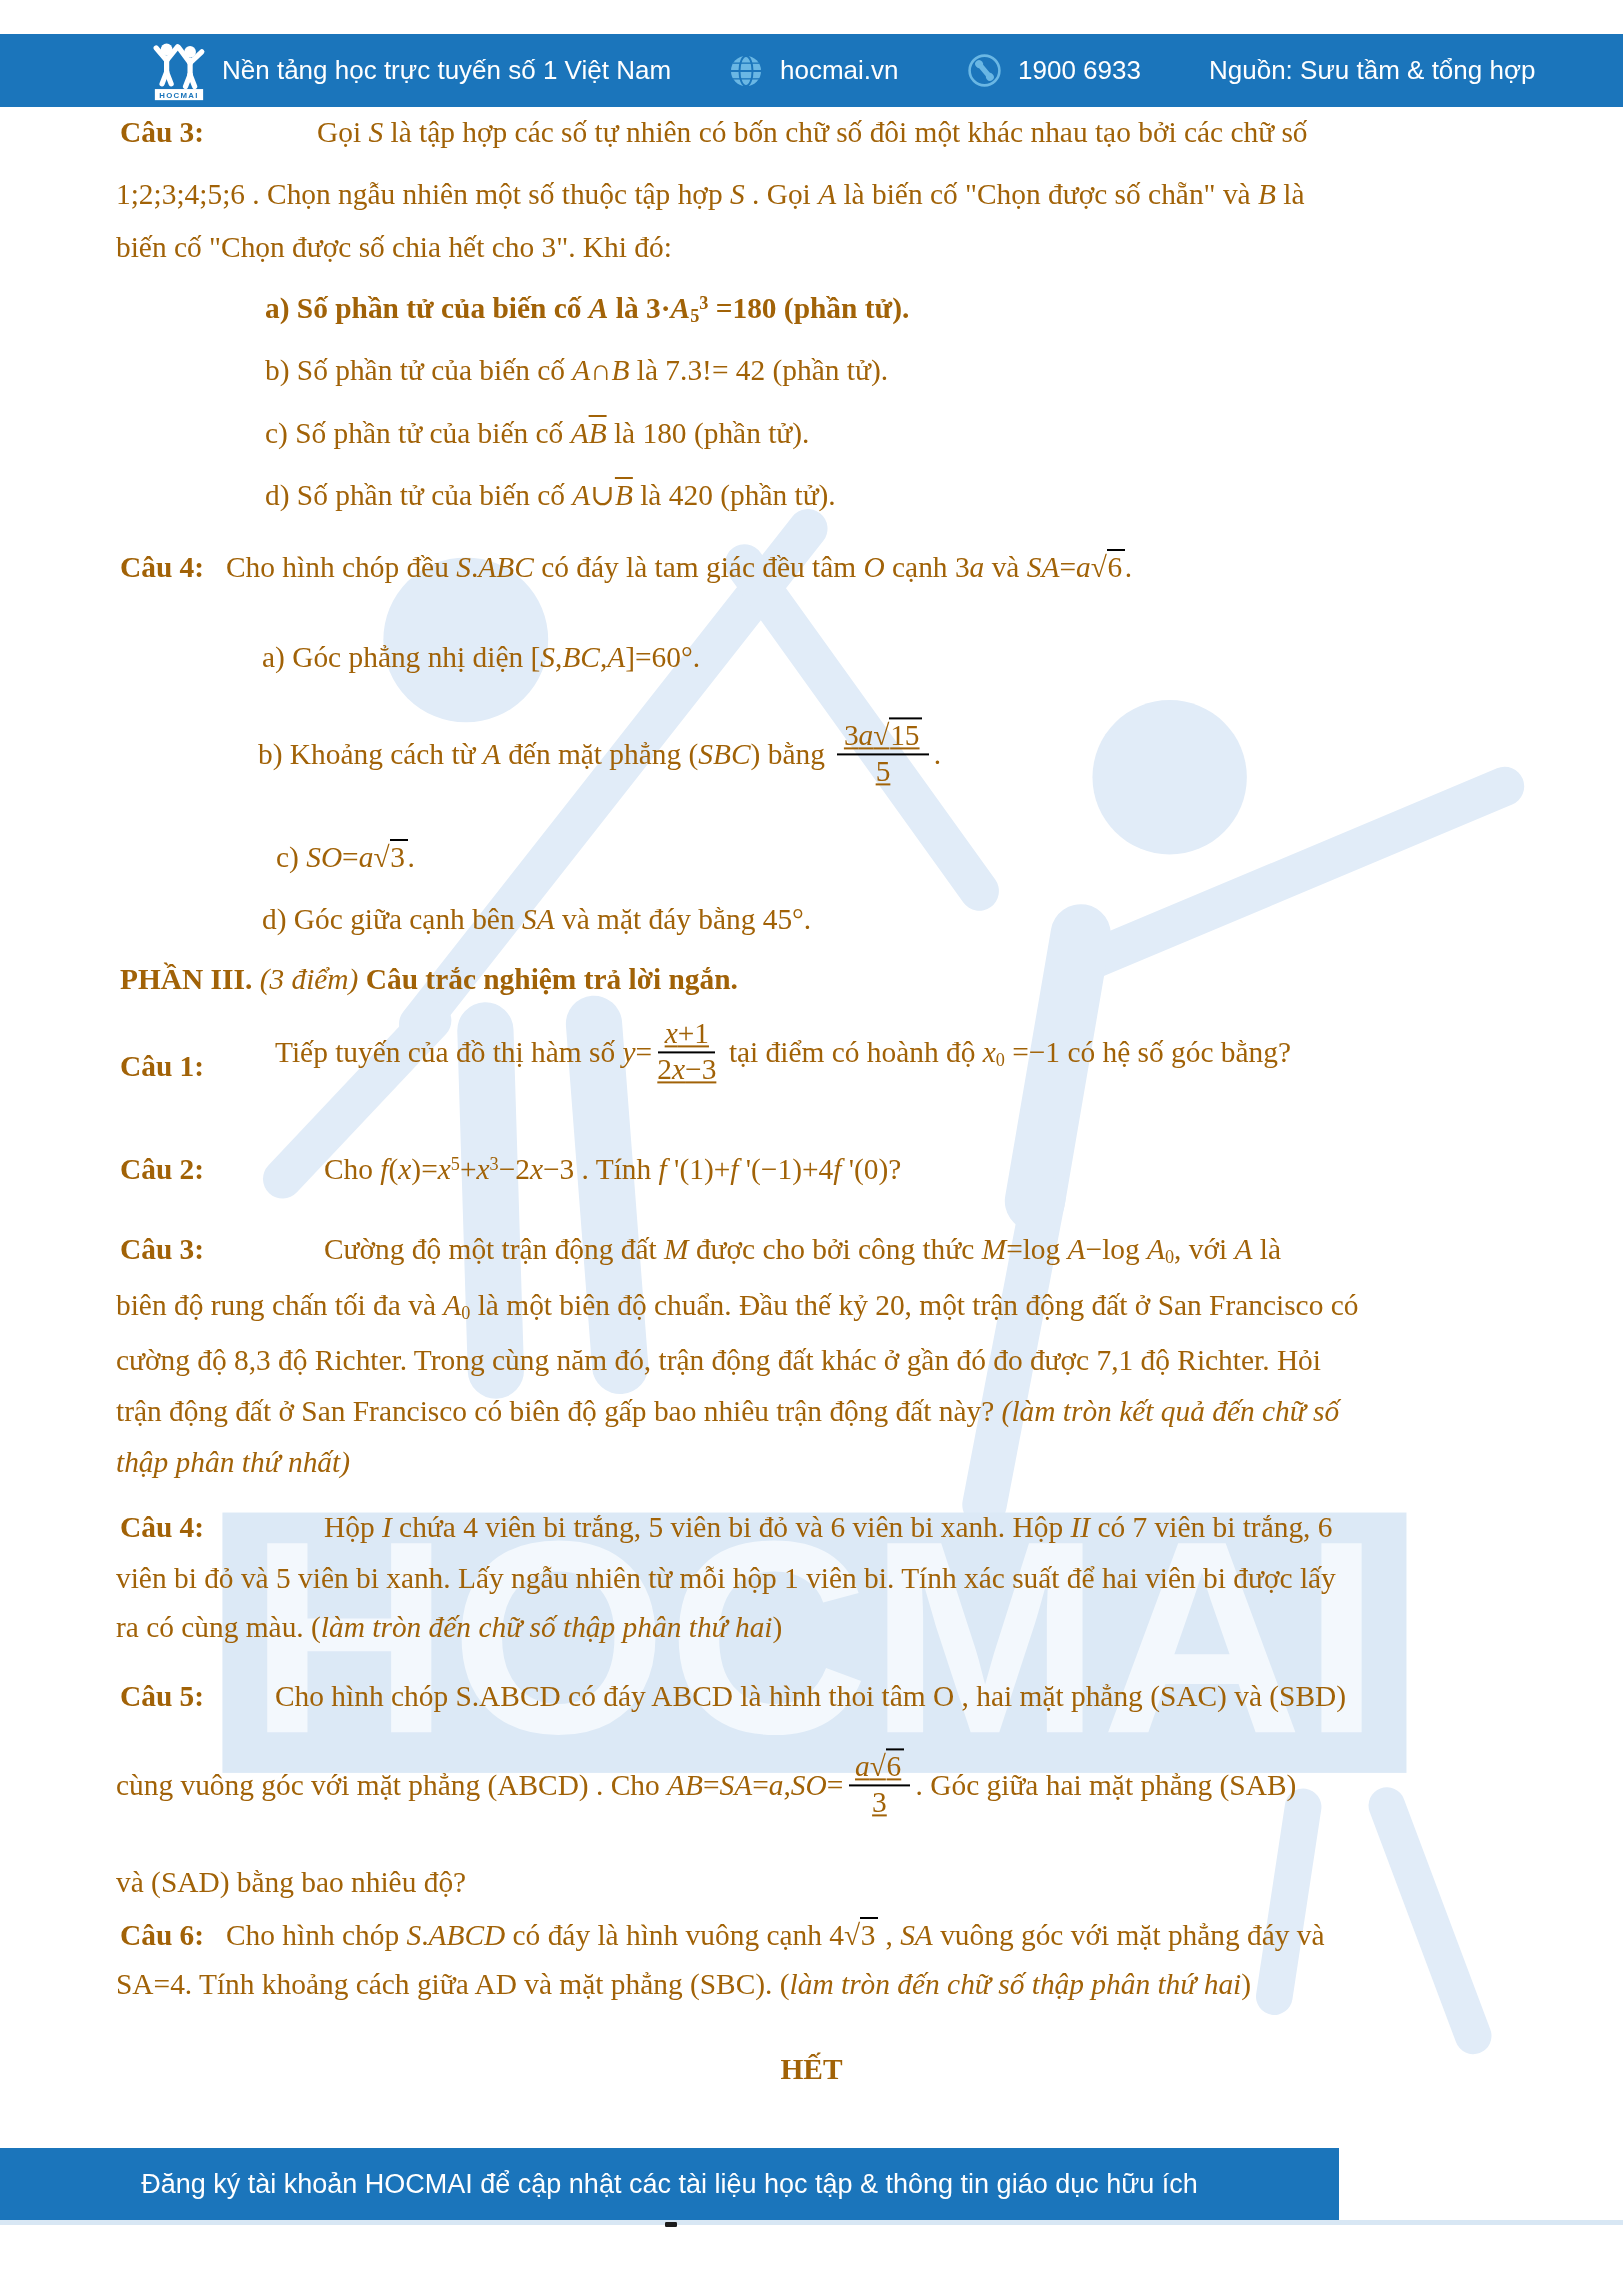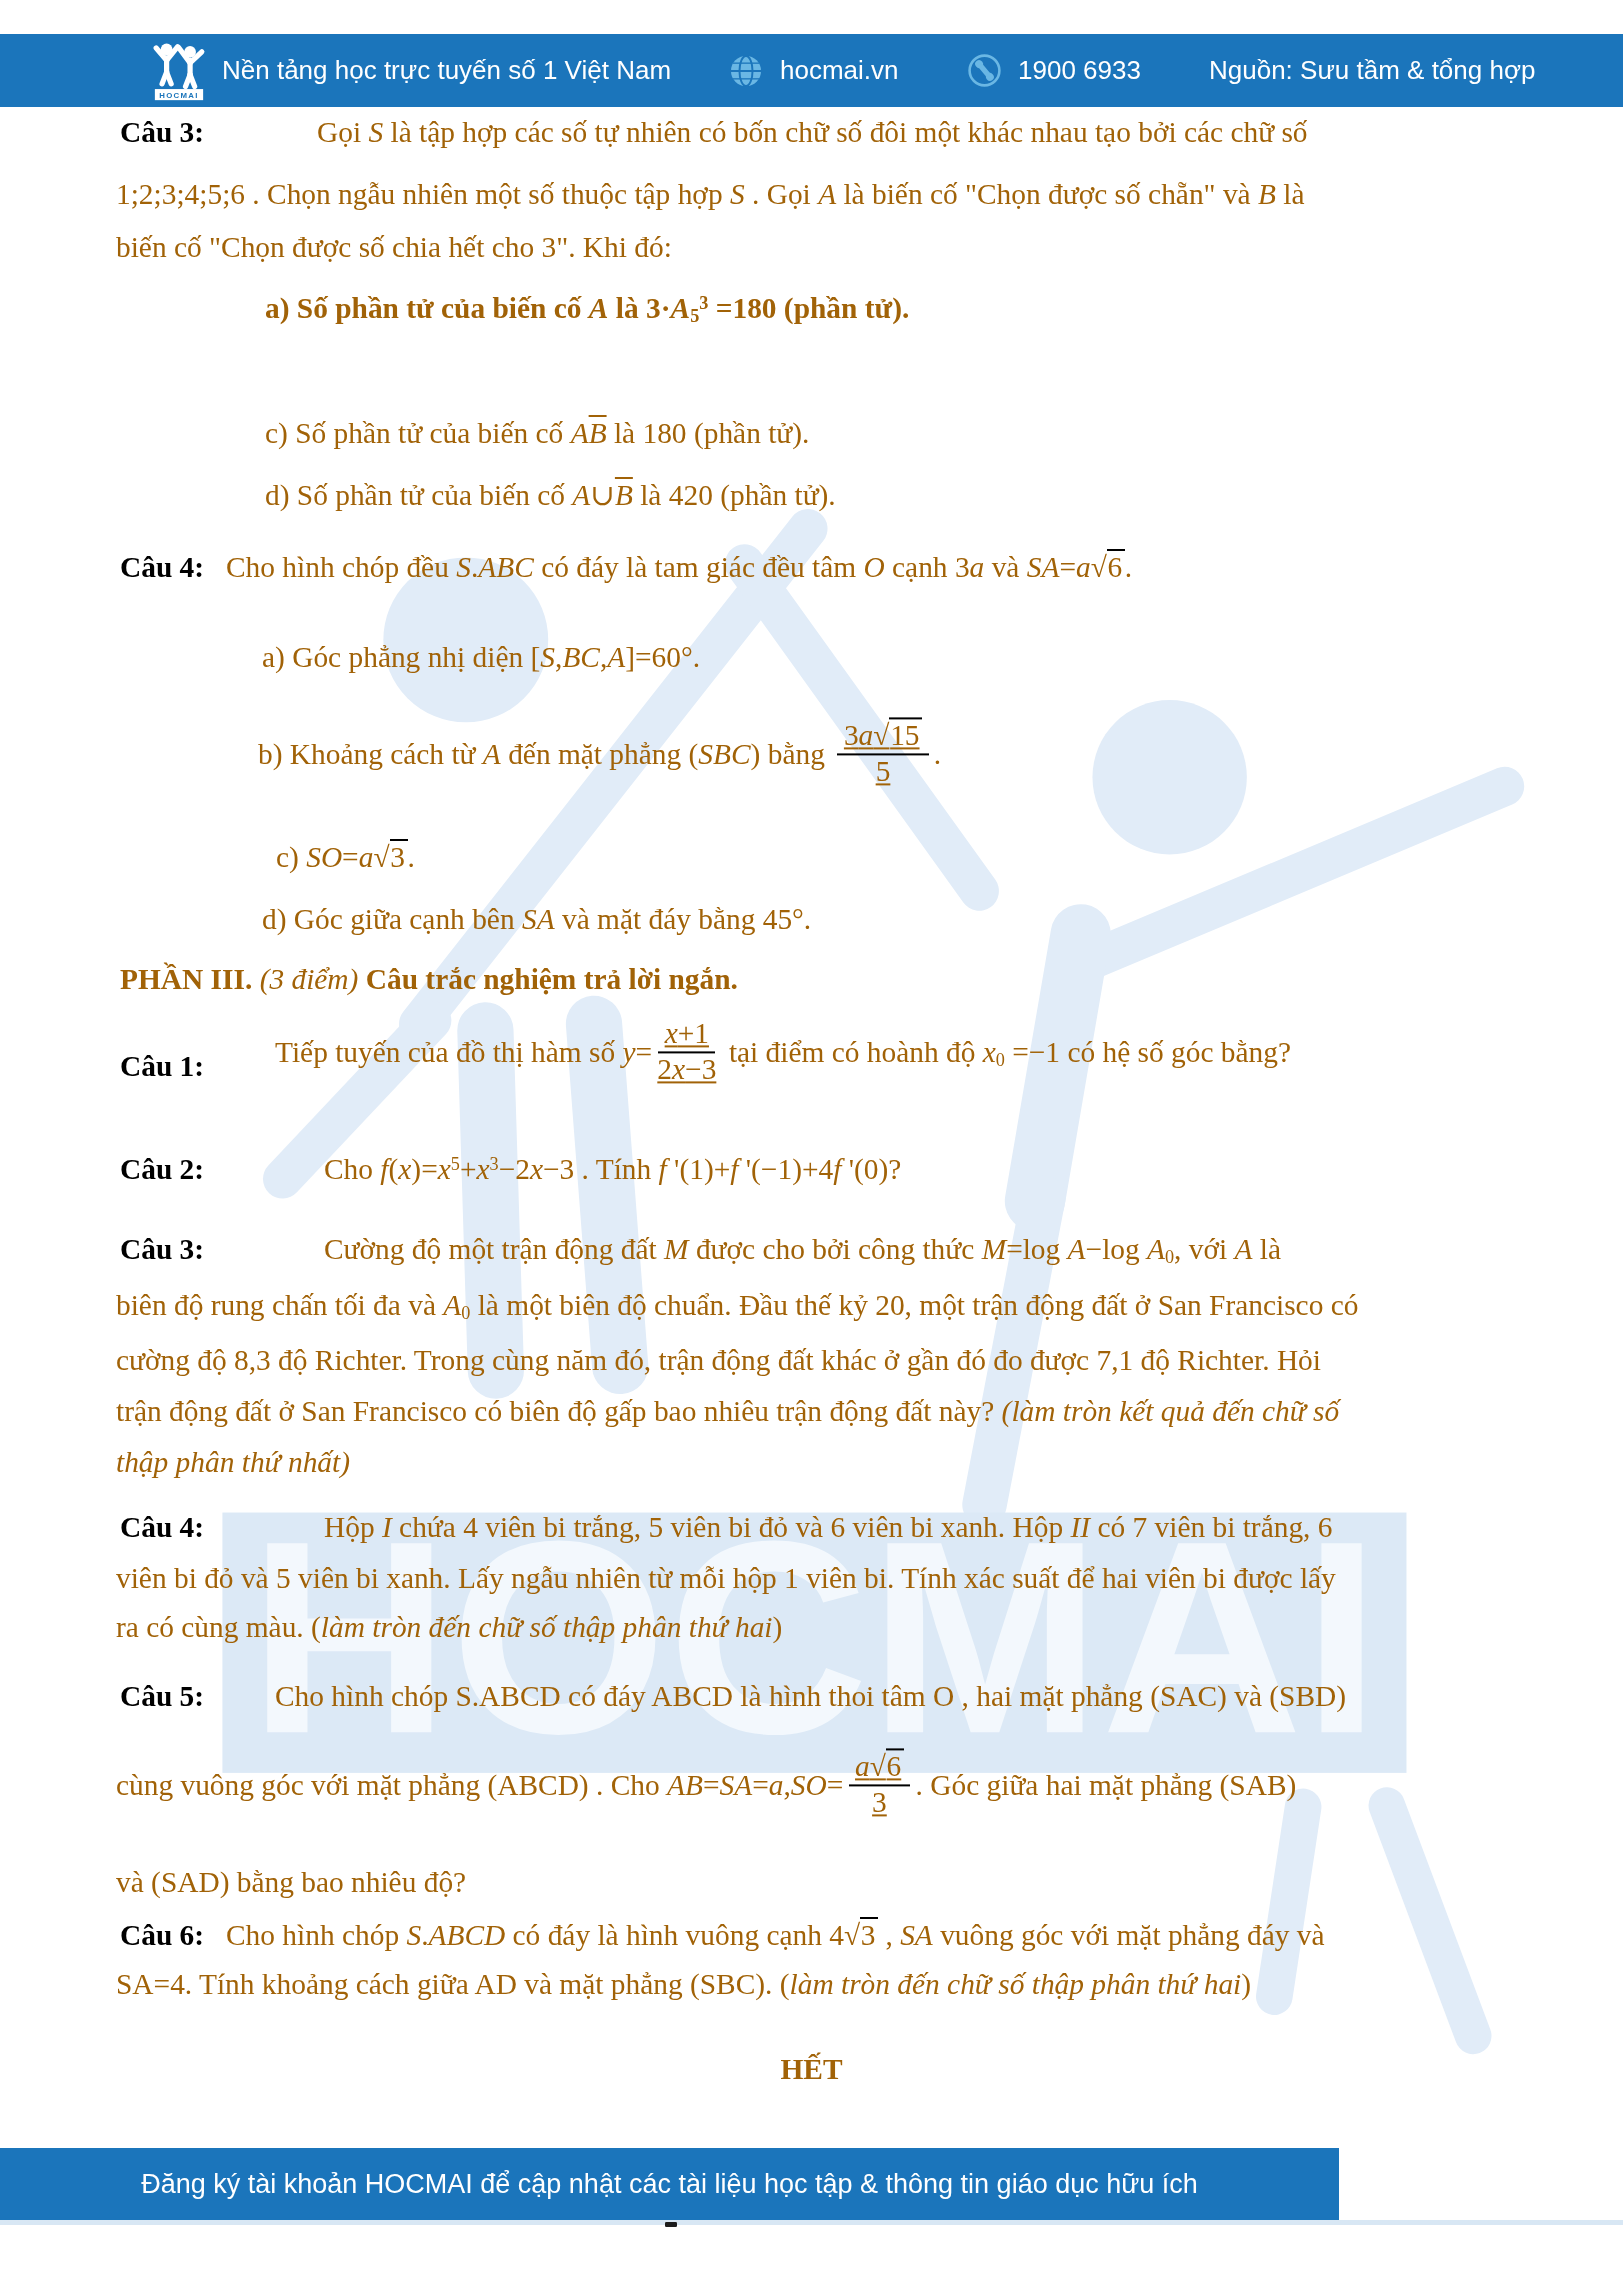--- a/index.html
+++ b/index.html
@@ -13,21 +13,21 @@
                  color:#ffffff;font-family:"Liberation Sans","DejaVu Sans",sans-serif;font-size:26px;white-space:nowrap;}
   .logo-box{position:absolute;left:149px;top:38px;z-index:3;}
   .footbar{position:absolute;left:0;top:2148px;width:1339px;height:73px;background:#1b75bb;z-index:2;
            display:flex;align-items:center;justify-content:center;}
   .footbar span{color:#fff;font-family:"Liberation Sans","DejaVu Sans",sans-serif;font-size:27px;}
   .foot-strip{position:absolute;left:0;top:2220px;width:1623px;height:5.2px;background:#d8e7f4;z-index:2;}
   .artifact{position:absolute;left:665px;top:2222px;width:11.8px;height:5.2px;background:#1c1c1c;border-radius:1.3px;z-index:2;}
   
   .content{position:absolute;left:0;top:0;width:1623px;height:2295px;z-index:1;}
   .line{position:absolute;white-space:nowrap;font-size:29.4px;line-height:35px;color:#a16207;}
-  .line.label{color:#000000;font-weight:bold;}
+  .line.label{color:#a16207;font-weight:bold;}
   .line b{font-weight:bold;}
   sup,sub{font-size:62%;line-height:0;position:relative;vertical-align:baseline;}
   sup{top:-0.48em;}
   sub{top:0.22em;}
   .frac{display:inline-flex;flex-direction:column;align-items:center;vertical-align:middle;
         margin:0 5.2px;line-height:1.08;transform:translateY(-2.6px);text-decoration:underline;}
   .frac .num{border-bottom:2.6px solid #000;padding:0 6.5px 1.3px;}
   .frac .den{padding-top:1.3px;}
   .sqrt{white-space:nowrap;}
   .sqrt .rad{border-top:2.6px solid #000;padding:0 2.6px 0 0.7px;}
@@ -106,20 +106,21 @@
       <text x="46" y="91" text-anchor="middle" font-size="12" font-weight="bold" fill="#1b75bb" font-family="Liberation Sans, DejaVu Sans, sans-serif" letter-spacing="2">HOCMAI</text>
     </svg>
   </div>
 
   <div class="content">
       <div class="line label" style="left: 120px; top: 115px;">Câu 3:</div>
       <div class="line" style="left: 317px; top: 115px;">Gọi <i>S</i> là tập hợp các số tự nhiên có bốn chữ số đôi một khác nhau tạo bởi các chữ số</div>
       <div class="line" style="left: 116px; top: 177px;">1;2;3;4;5;6 . Chọn ngẫu nhiên một số thuộc tập hợp <i>S</i> . Gọi <i>A</i> là biến cố "Chọn được số chẵn" và <i>B</i> là</div>
       <div class="line" style="left: 116px; top: 230px;">biến cố "Chọn được số chia hết cho 3". Khi đó:</div>
       <div class="line" style="left: 265px; top: 291px; font-weight: bold;">a) Số phần tử của biến cố <i>A</i> là 3·<i>A</i><sub>5</sub><sup>3</sup> =180 (phần tử).</div>
+      <div class="line" style="left: 265px; top: 353px;">b) Số phần tử của biến cố <i>A</i>∩<i>B</i> là 7.3!= 42 (phần tử).</div>
       <div class="line" style="left: 265px; top: 416px;">c) Số phần tử của biến cố <i>A</i><span class="ol"><i>B</i></span> là 180 (phần tử).</div>
       <div class="line" style="left: 265px; top: 478px;">d) Số phần tử của biến cố <i>A</i>∪<span class="ol"><i>B</i></span> là 420 (phần tử).</div>
       <div class="line label" style="left: 120px; top: 550px;">Câu 4:</div>
       <div class="line" style="left: 226px; top: 550px;">Cho hình chóp đều <i>S</i>.<i>ABC</i> có đáy là tam giác đều tâm <i>O</i> cạnh 3<i>a</i> và <i>SA</i>=<i>a</i><span class="sqrt">√<span class="rad">6</span></span>.</div>
       <div class="line" style="left: 262px; top: 640px;">a) Góc phẳng nhị diện [<i>S</i>,<i>BC</i>,<i>A</i>]=60°.</div>
       <div class="line" style="left: 258px; top: 723px;">b) Khoảng cách từ <i>A</i> đến mặt phẳng (<i>SBC</i>) bằng <span class="frac">
           <span class="num">3<i>a</i><span class="sqrt">√<span class="rad">15</span></span></span>
           <span class="den">5</span>
         </span>.</div>
       <div class="line" style="left: 276px; top: 840px;">c) <i>SO</i>=<i>a</i><span class="sqrt">√<span class="rad">3</span></span>.</div>

